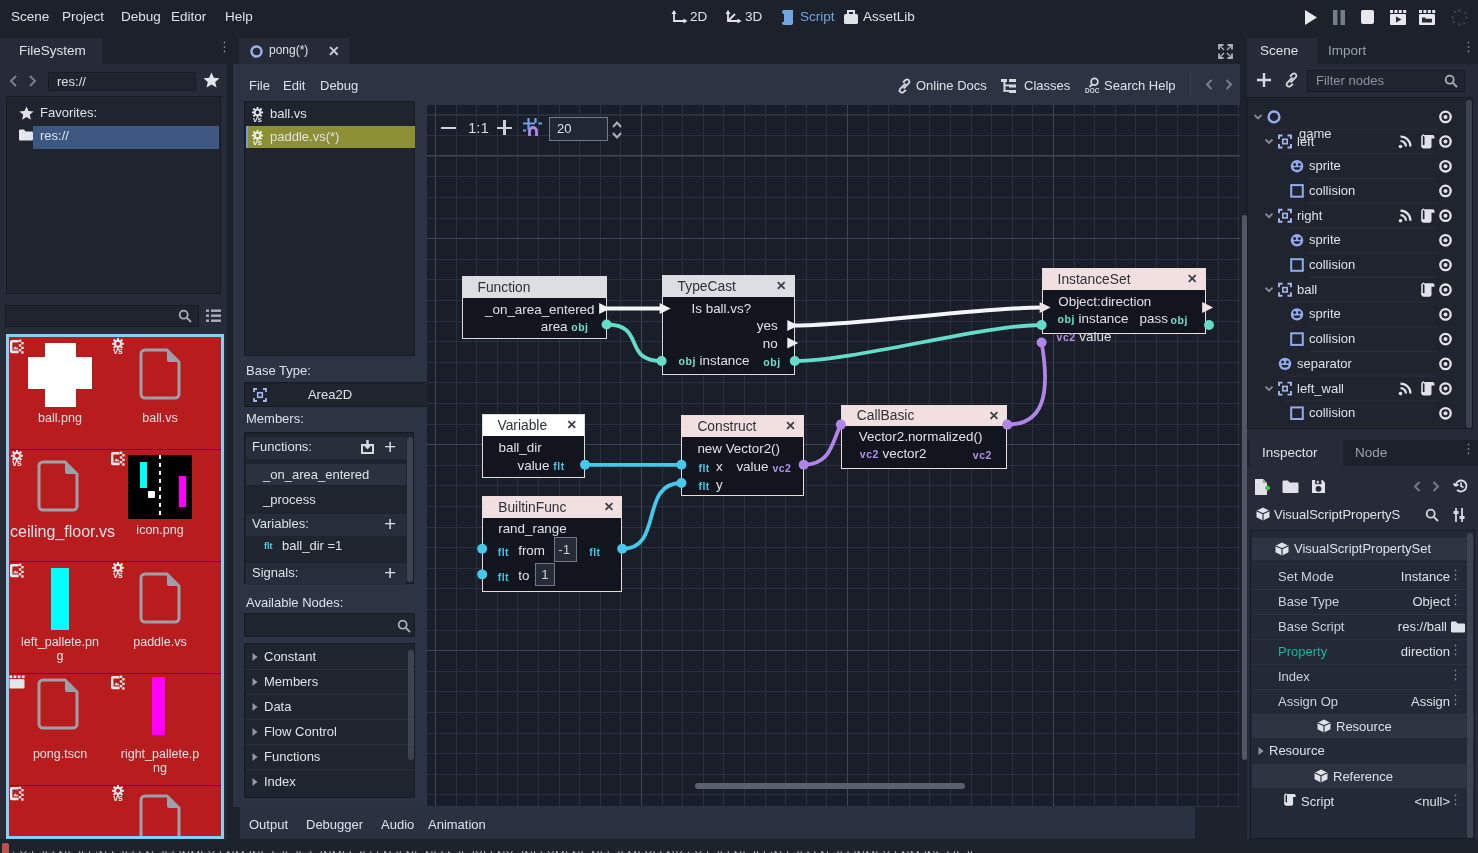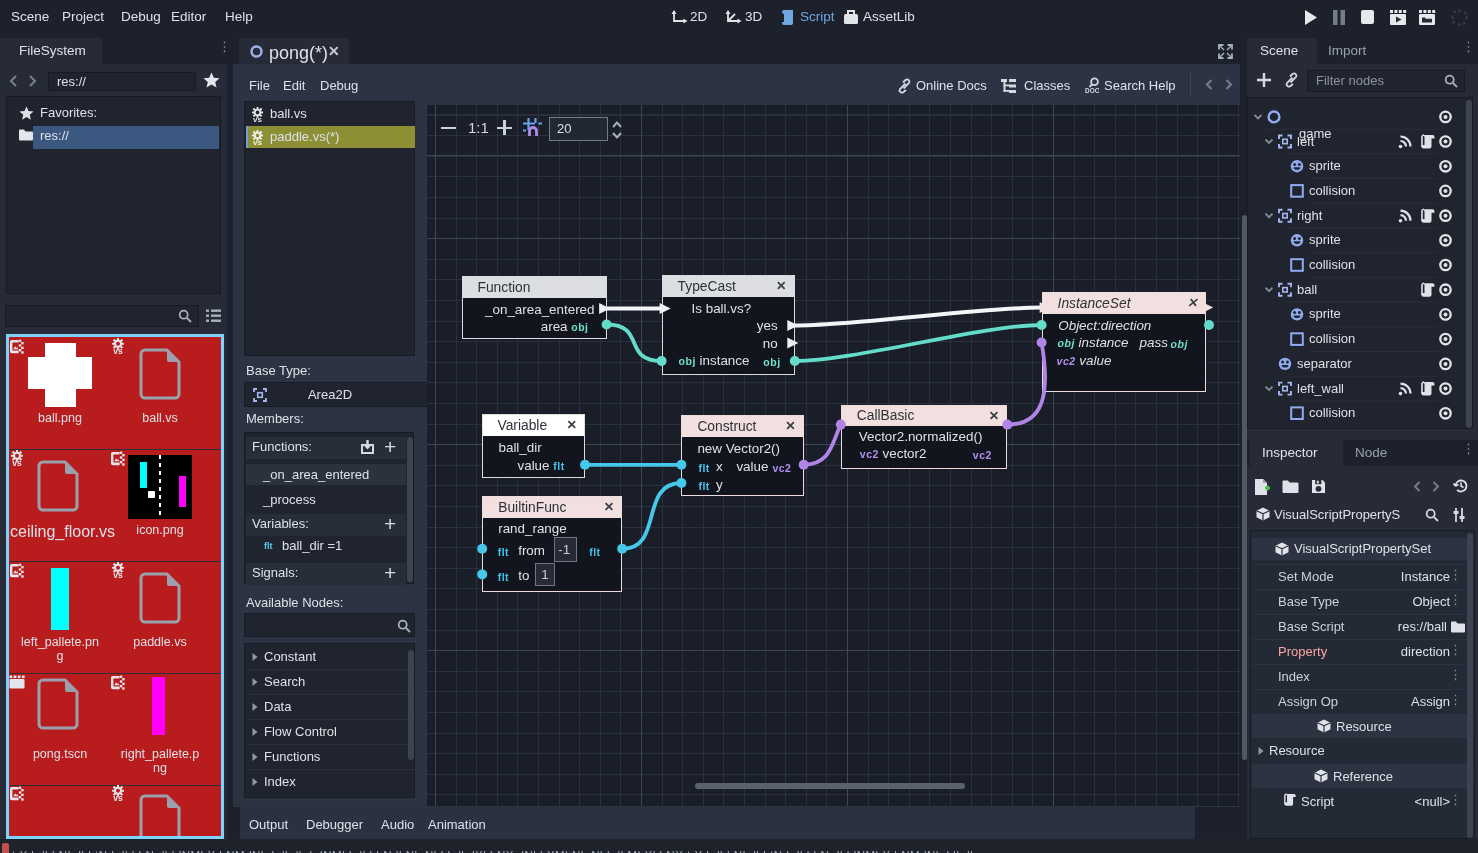--- a/index.html
+++ b/index.html
@@ -320,21 +320,21 @@
         <rect x="10.5" y="8.1" width="2.2" height="2.2" transform="rotate(-45 11.6 9.2)"></rect>
         <text x="8" y="15.8" font-size="8.5" font-weight="bold" text-anchor="middle" fill="#e3e6eb" font-family="Liberation Sans">vs</text>
       </g>
     </svg>
 </div>
 
 <div class="abs" style="left:239px;top:38px;width:110px;height:26px;background:#262b37;"></div>
 <svg style="left:250px;top:45px;" width="13" height="13" viewBox="0 0 13 13">
     <circle cx="6.5" cy="6.5" r="5" stroke="#9db3e8" stroke-width="2.4" fill="none"></circle>
   </svg>
-<span class="lbl" style="left:269px;top:43px;font-size:18px;">pong(*)</span>
+<span class="lbl" style="left:269px;top:43px;font-size:12px;">pong(*)</span>
 <span class="lbl" style="left:328px;top:43px;font-size:14px;color:#c7ccd4;font-weight:bold;">✕</span>
 <svg style="left:1218px;top:44px;" width="15" height="15" viewBox="0 0 15 15">
     <g stroke="#aab0bb" stroke-width="1.8" fill="none">
       <path d="M5.5 1 H1 V5.5 M9.5 1 H14 V5.5 M5.5 14 H1 V9.5 M9.5 14 H14 V9.5"></path>
       <path d="M1 1 L6 6 M14 1 L9 6 M1 14 L6 9 M14 14 L9 9" stroke-width="1.4"></path>
     </g>
   </svg>
 <div class="abs" id="midpanel" style="left:233px;top:64px;width:1007px;height:743px;background:#2c3342;">
   <span class="lbl" style="left:16px;top:14px;">File</span>
   <span class="lbl" style="left:50px;top:14px;">Edit</span>
@@ -457,21 +457,21 @@
     <div class="abs" style="left:1px;top:75px;width:169px;height:1px;background:#2b303b;"></div>
     <div class="abs" style="left:1px;top:100px;width:169px;height:1px;background:#2b303b;"></div>
     <div class="abs" style="left:1px;top:125px;width:169px;height:1px;background:#2b303b;"></div>
     <svg style="left:6px;top:8px;position:absolute;" width="8" height="10" viewBox="0 0 8 10">
         <path d="M1.5 1 L6.5 5 L1.5 9 Z" fill="#9198a4"></path>
       </svg>
     <span class="lbl" style="left:19px;top:5px;">Constant</span>
     <svg style="left:6px;top:33px;position:absolute;" width="8" height="10" viewBox="0 0 8 10">
         <path d="M1.5 1 L6.5 5 L1.5 9 Z" fill="#9198a4"></path>
       </svg>
-    <span class="lbl" style="left:19px;top:30px;">Search</span>
+    <span class="lbl" style="left:19px;top:30px;">Members</span>
     <svg style="left:6px;top:58px;position:absolute;" width="8" height="10" viewBox="0 0 8 10">
         <path d="M1.5 1 L6.5 5 L1.5 9 Z" fill="#9198a4"></path>
       </svg>
     <span class="lbl" style="left:19px;top:55px;">Data</span>
     <svg style="left:6px;top:83px;position:absolute;" width="8" height="10" viewBox="0 0 8 10">
         <path d="M1.5 1 L6.5 5 L1.5 9 Z" fill="#9198a4"></path>
       </svg>
     <span class="lbl" style="left:19px;top:80px;">Flow Control</span>
     <svg style="left:6px;top:108px;position:absolute;" width="8" height="10" viewBox="0 0 8 10">
         <path d="M1.5 1 L6.5 5 L1.5 9 Z" fill="#9198a4"></path>
@@ -516,21 +516,21 @@
     <span class="lbl" style="right:17px;top:42px;">area <span class="tobj">obj</span></span>
   </div>
   <div class="gnode" style="left:234.6px;top:170px;width:133px;height:100px;border-color:#d9dbdf;">
     <div class="gtitle" style="background:#dcdee2;">TypeCast<span class="gx">✕</span></div>
     <span class="lbl" style="left:29px;top:24.5px;">Is ball.vs?</span>
     <span class="lbl" style="right:16px;top:42px;">yes</span>
     <span class="lbl" style="right:16px;top:59.5px;">no</span>
     <span class="lbl" style="left:16px;top:77px;"><span class="tobj">obj</span> instance</span>
     <span class="lbl" style="right:13px;top:78px;"><span class="tobj">obj</span></span>
   </div>
-  <div class="gnode" style="left:614.6px;top:187px;width:164px;height:100px;border-color:#eedcdc;font-style:italic;">
+  <div class="gnode" style="left:614.6px;top:163px;width:164px;height:66px;border-color:#eedcdc;">
     <div class="gtitle" style="background:#f2dfdf;">InstanceSet<span class="gx">✕</span></div>
     <span class="lbl" style="left:15.7px;top:24.5px;">Object:direction</span>
     <span class="lbl" style="left:15px;top:42px;"><span class="tobj">obj</span> instance</span>
     <span class="lbl" style="left:97px;top:42px;">pass</span>
     <span class="lbl" style="left:128px;top:43px;"><span class="tobj">obj</span></span>
     <span class="lbl" style="left:14px;top:59.5px;"><span class="tvc2">vc2</span> value</span>
   </div>
   <div class="gnode" style="left:413.8px;top:271.9px;width:166.5px;height:64px;border-color:#eedcdc;margin-top:28px;">
     <div class="gtitle" style="background:#f2dfdf;height:20px;line-height:20px;">CallBasic<span class="gx">✕</span></div>
     <span class="lbl" style="left:17px;top:23px;">Vector2.normalized()</span>
@@ -808,21 +808,21 @@
     <span class="lbl" style="left:27px;top:63px;color:#ccd1da;">Base Type</span>
       <span class="lbl ipv" style="top:63px;">Object</span>
       <span class="lbl ipd" style="top:61px;">⋮</span>
     <div class="abs iprow" style="top:83px;"></div>
     <span class="lbl" style="left:27px;top:88px;color:#ccd1da;">Base Script</span>
       <span class="lbl" style="right:27px;top:88px;">res://ball</span>
     <svg style="left:200px;top:90px;position:absolute;" width="14" height="12" viewBox="0 0 14 12">
         <path d="M0 1.5 a1 1 0 0 1 1-1 h4 l1.5 2 h6.5 a1 1 0 0 1 1 1 v7 a1 1 0 0 1 -1 1 h-12 a1 1 0 0 1 -1 -1 Z" fill="#dfe2e8"></path>
       </svg>
     <div class="abs iprow" style="top:108px;"></div>
-    <span class="lbl" style="left:27px;top:113px;color:#fca5a5;">Property</span>
+    <span class="lbl" style="left:27px;top:113px;color:#14b8a6;">Property</span>
       <span class="lbl ipv" style="top:113px;">direction</span>
       <span class="lbl ipd" style="top:111px;">⋮</span>
     <div class="abs iprow" style="top:133px;"></div>
     <span class="lbl" style="left:27px;top:138px;color:#ccd1da;">Index</span>
       <span class="lbl ipd" style="top:136px;">⋮</span>
     <div class="abs iprow" style="top:158px;"></div>
     <span class="lbl" style="left:27px;top:163px;color:#ccd1da;">Assign Op</span>
       <span class="lbl ipv" style="top:163px;">Assign</span>
       <span class="lbl ipd" style="top:161px;">⋮</span>
     <div class="abs" style="left:1px;top:183px;width:222px;height:24px;background:#2d3340;"></div>

